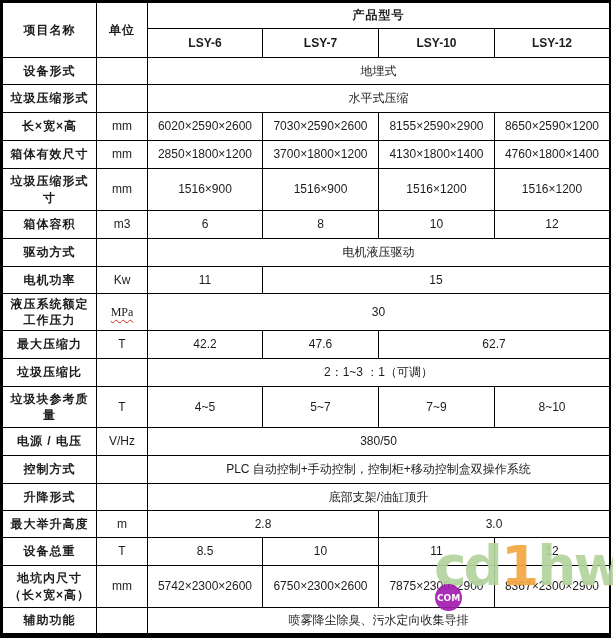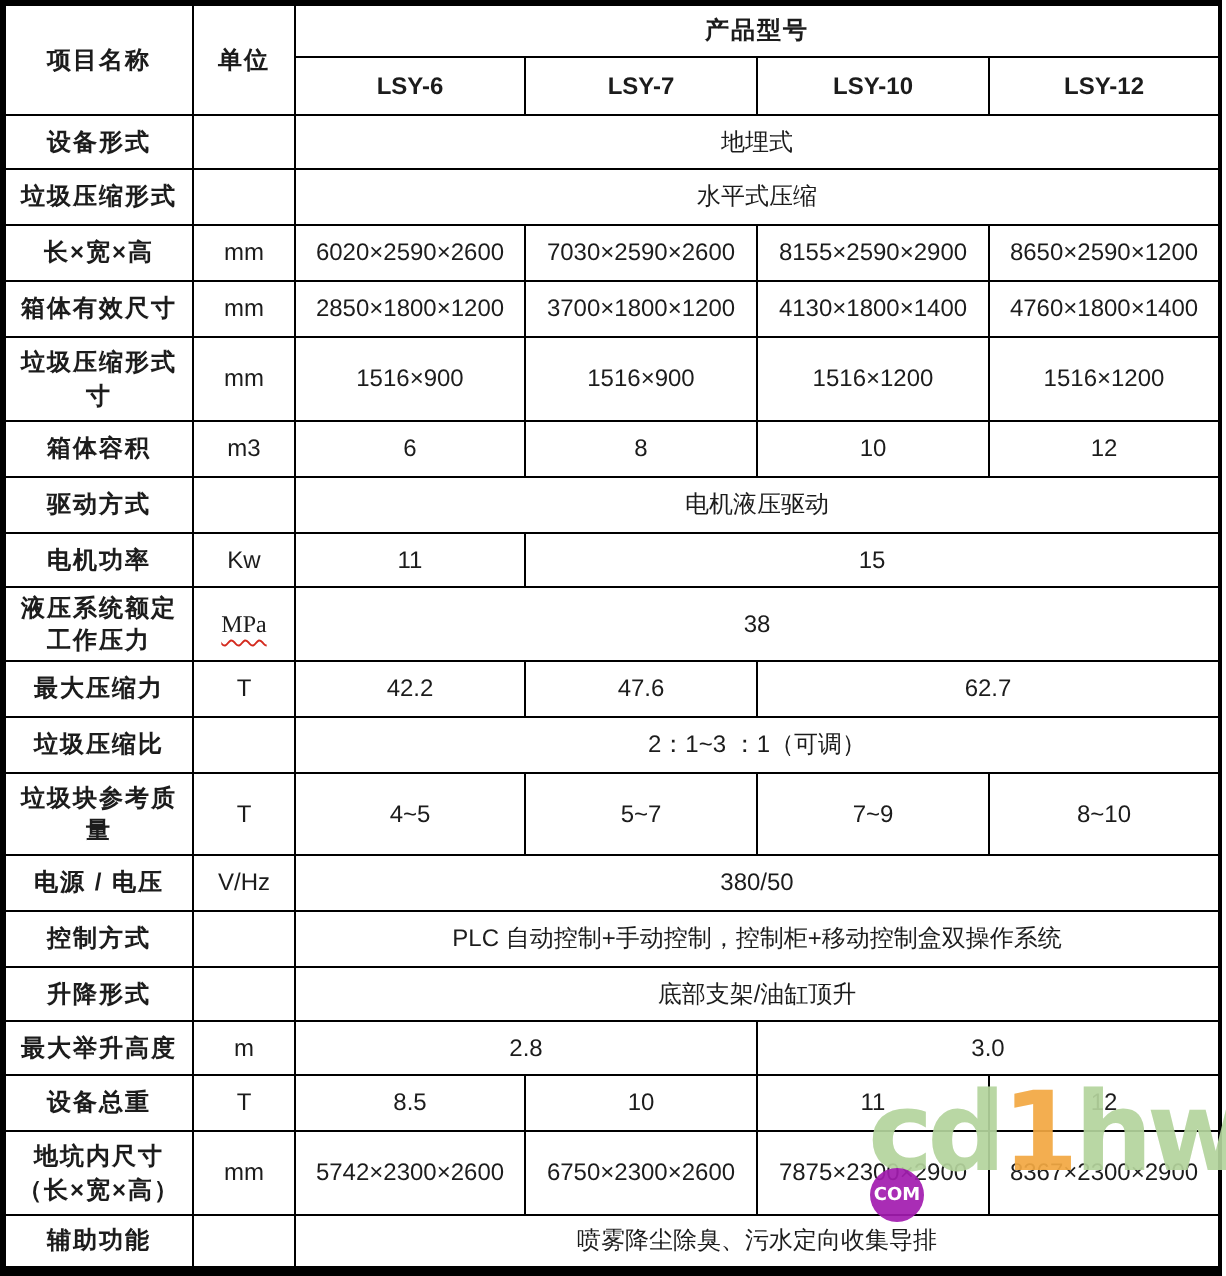--- a/index.html
+++ b/index.html
@@ -138,21 +138,21 @@
       <td class="label">电机功率</td>
       <td class="unit">Kw</td>
       <td class="val">11</td>
       <td class="val" colspan="3">15</td>
     </tr>
 
     <tr class="rh37">
       <td class="label">液压系统额定
 工作压力</td>
       <td class="unit"><span class="squiggle">MPa</span></td>
-      <td class="val" colspan="4">38</td>
+      <td class="val" colspan="4">30</td>
     </tr>
 
     <tr class="rh28">
       <td class="label">最大压缩力</td>
       <td class="unit">T</td>
       <td class="val">42.2</td>
       <td class="val">47.6</td>
       <td class="val" colspan="2">62.7</td>
     </tr>
 

